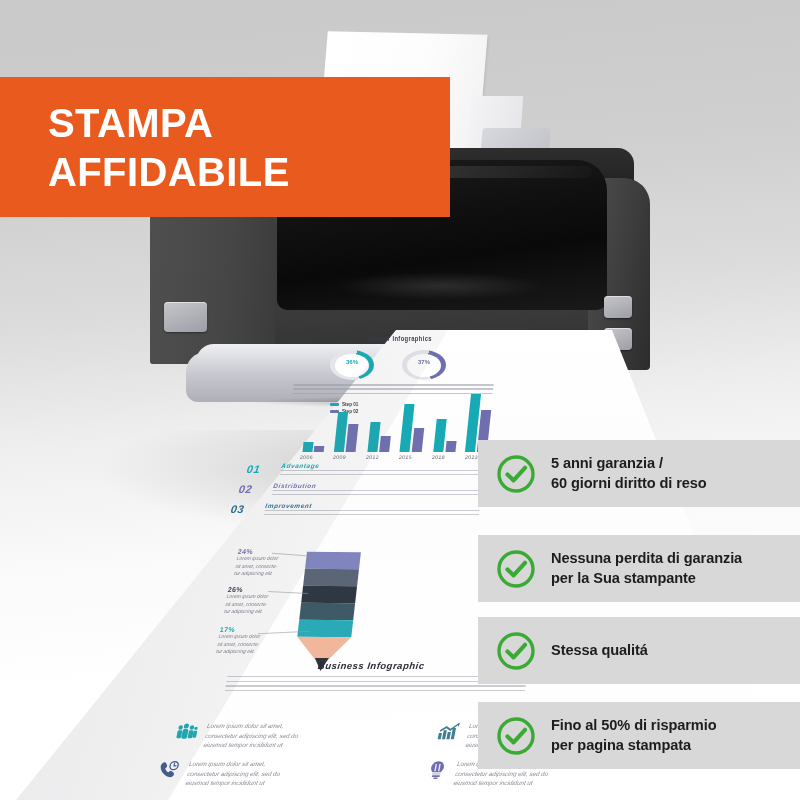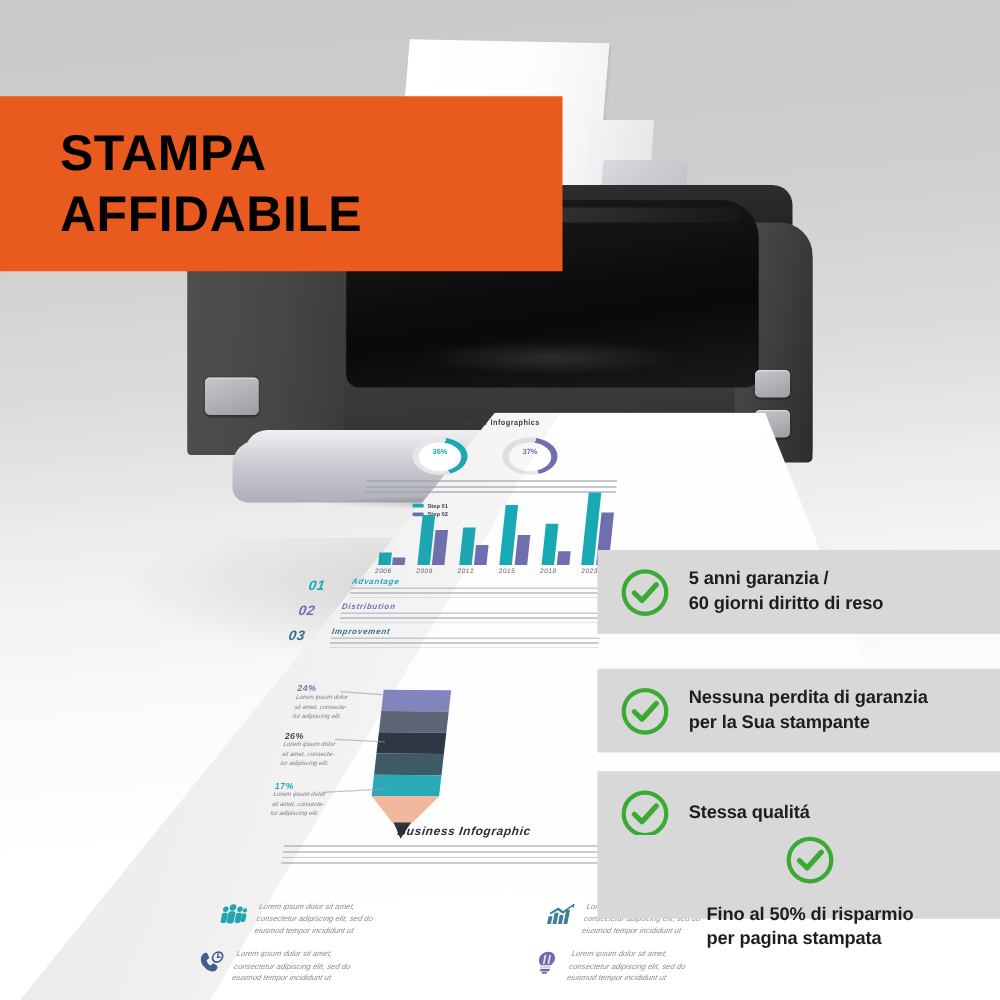--- a/index.html
+++ b/index.html
@@ -256,34 +256,34 @@
   #ib3 { left:160px; top:430px; transform:skewX(-11deg); }
   #ib4 { left:428px; top:430px; transform:skewX(-11deg); }
 
   
   #banner {
     position:absolute; left:0; top:77px; width:450px; height:140px;
     background:#e95a1e;
   }
   #banner .bt {
     position:absolute; left:48px; top:22px;
-    color:#000000; font-size:40px; font-weight:800; line-height:1.22;
+    color:#ffffff; font-size:40px; font-weight:800; line-height:1.22;
     letter-spacing:.4px; white-space:pre-line;
   }
 
   
   .card {
     position:absolute; right:0; width:322px; height:67px;
     background:#d8d8d8;
     display:flex; align-items:center; gap:15px; padding-left:18px;
   }
   #card1 { top:440px; }
   #card2 { top:535px; }
   #card3 { top:617px; }
-  #card4 { top:668px;flex-direction:column; }
+  #card4 { top:702px; }
 
   .chk { width:40px; height:40px; flex:0 0 40px; position:relative; }
   .card .ctext {
     font-size:14.6px; font-weight:700; color:#1d1d1d; line-height:1.33;
     white-space:pre-line; letter-spacing:-.1px;
   }
 </style>
 </head>
 <body>
 

